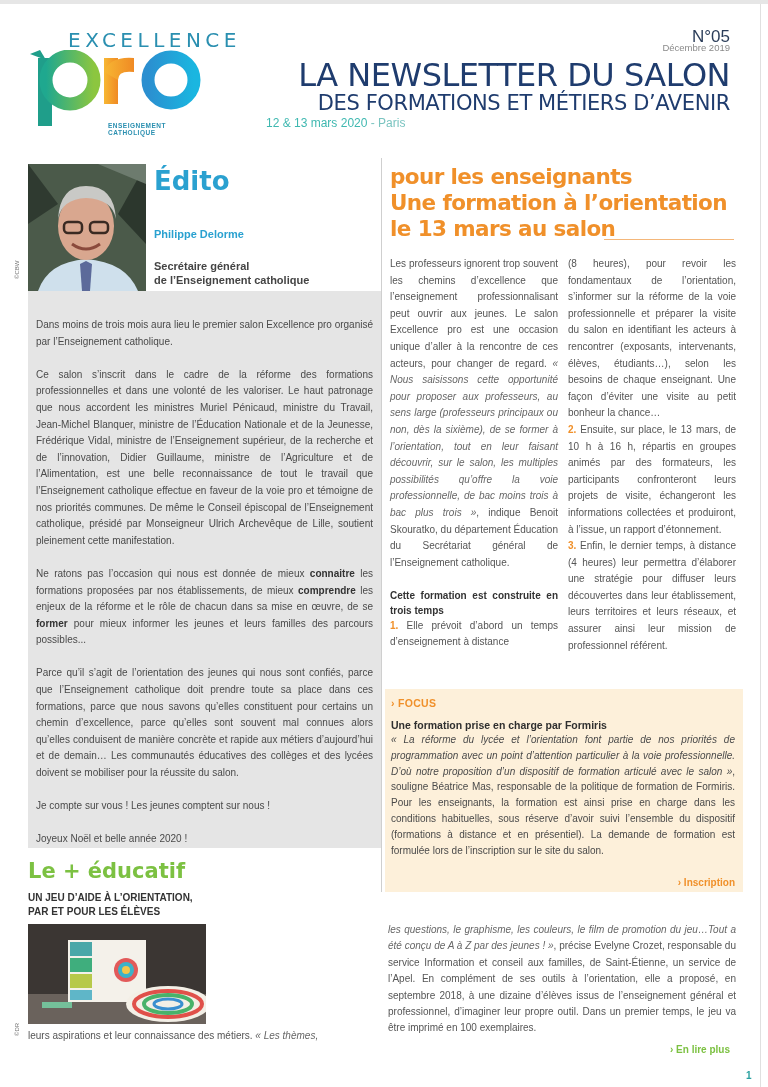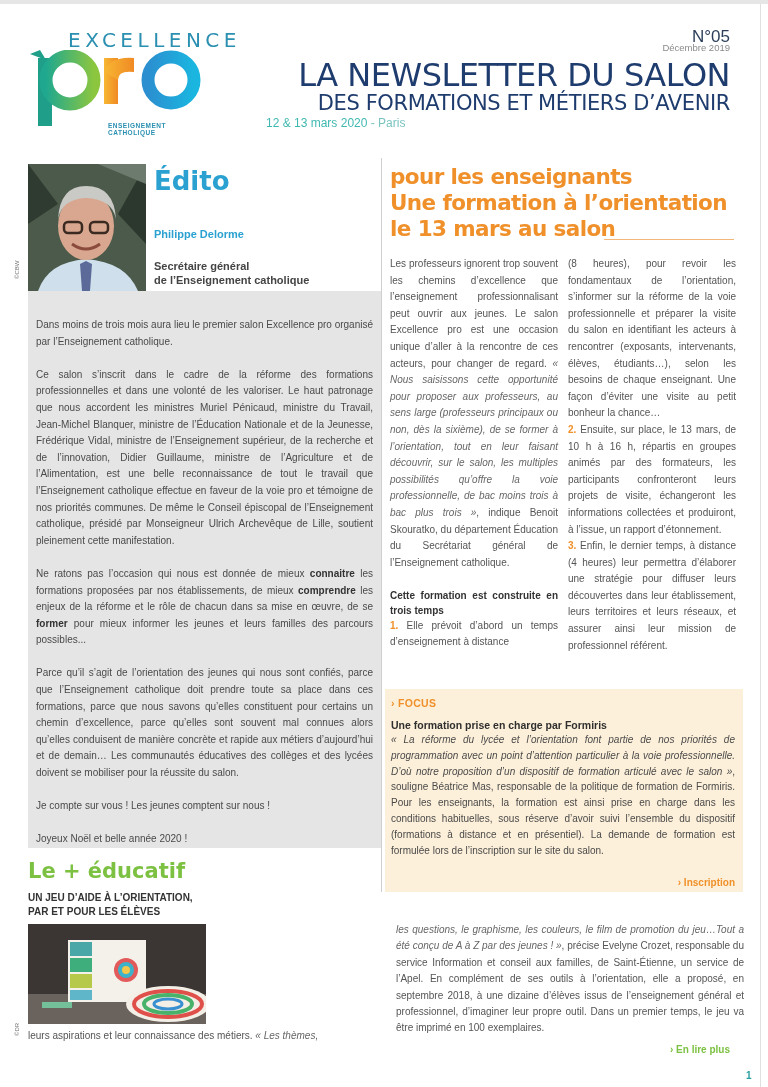--- a/index.html
+++ b/index.html
@@ -47,21 +47,21 @@
   .focus-heading { margin-top: 10px; font-size: 10.5px; font-weight: bold; color: #2f2f2f; }
   .focus-body { font-size: 10px; line-height: 15.8px; color: #4a4a4a; text-align: justify; margin-top: 1px; }
   .focus-link { position: absolute; right: 8px; bottom: 4px; font-size: 10px; font-weight: bold; color: #f0902a; }
 
   
   .edu-title { position: absolute; left: 28px; top: 855px; font-size: 21px; font-weight: bold; color: #7cc142; font-family: "DejaVu Sans", sans-serif; }
   .edu-sub { position: absolute; left: 28px; top: 887px; font-size: 10px; font-weight: bold; color: #333; line-height: 14px; }
   .photo-game { position: absolute; left: 28px; top: 920px; width: 178px; height: 100px; overflow: hidden; background: #3a3532; }
   .edu-text-a { position: absolute; left: 214px; top: 918px; width: 166px; font-size: 10px; line-height: 16.4px; color: #555; text-align: justify; }
   .edu-text-b { position: absolute; left: 28px; top: 1024px; width: 352px; font-size: 10px; line-height: 16.4px; color: #555; }
-  .edu-text-c { position: absolute; left: 388px; top: 918px; width: 348px; font-size: 10px; line-height: 16.4px; color: #555; text-align: justify; margin-left: 8px; }
+  .edu-text-c { position: absolute; left: 388px; top: 918px; width: 348px; font-size: 10px; line-height: 16.4px; color: #555; text-align: justify; }
   .edu-text-b i, .edu-text-c i { color: #666; }
   .edu-link { position: absolute; left: 670px; top: 1040px; font-size: 10px; font-weight: bold; color: #7cc142; }
   .page-num { position: absolute; left: 746px; top: 1066px; font-size: 10px; font-weight: bold; color: #2aa1a0; }
   .right-frame { position: absolute; left: 760px; top: 0; width: 1px; height: 1087px; background: #e0e0e0; }
 </style>
 </head>
 <body>
 
 <div class="page">
 

